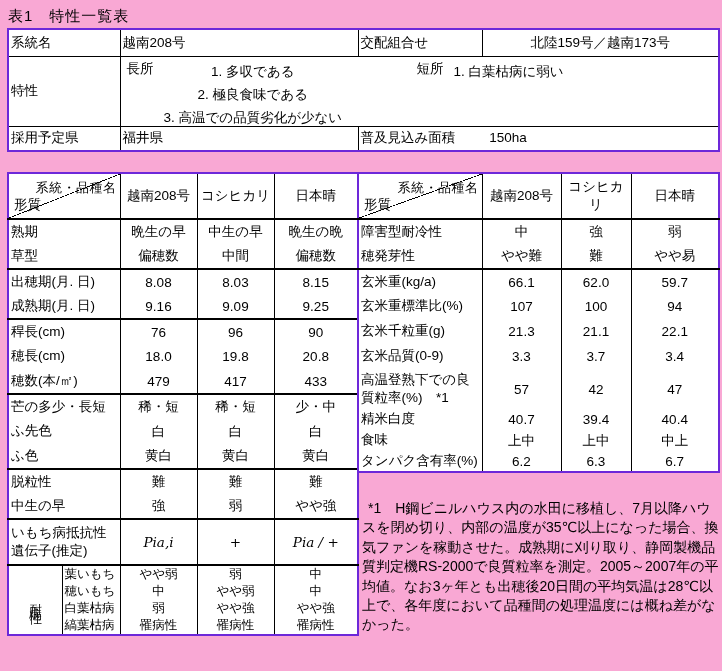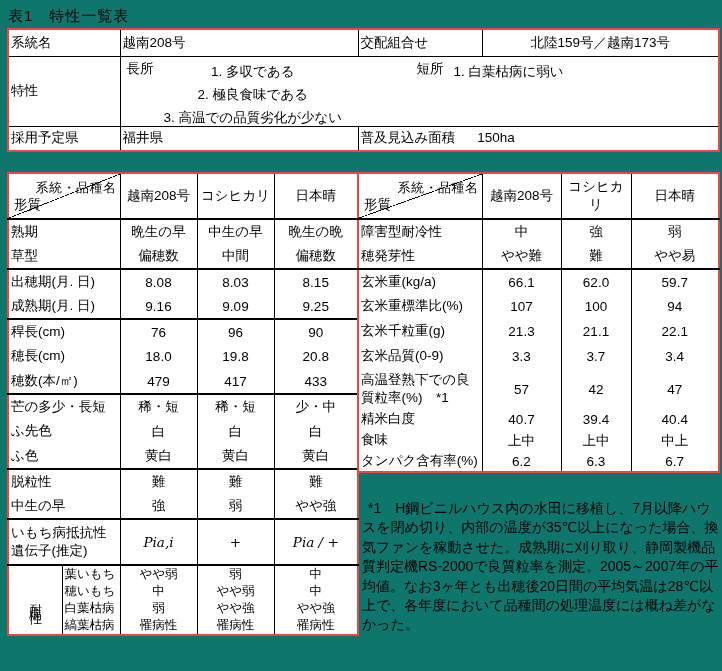--- a/index.html
+++ b/index.html
@@ -2,24 +2,24 @@
 <html><head>
 <meta charset="utf-8">
 <style>
   * { margin:0; padding:0; box-sizing:border-box; }
   html,body { background:#fff; }
   body {
     width:722px; height:671px;
     font-family:"Liberation Sans","DejaVu Sans",sans-serif;
     color:#000;
   }
-  .page { position:relative; width:722px; height:671px; background:#0f766e; overflow:hidden; }
+  .page { position:relative; width:722px; height:671px; background:#f9a8d4; overflow:hidden; }
   .title { position:absolute; left:8px; top:7px; font-size:15px; letter-spacing:1px; }
 
-  table.t { position:absolute; border:2px solid #ef4444; border-collapse:collapse; table-layout:fixed; background:#fff; }
+  table.t { position:absolute; border:2px solid #6d28d9; border-collapse:collapse; table-layout:fixed; background:#fff; }
   table.t td { border:1px solid #000; font-size:13.5px; padding:0 2px; vertical-align:middle; overflow:hidden; }
   tr.gt > td { border-top-width:2px; }
   tr.nl > td { border-top-style:hidden; }
 
   .h27{height:27px} .h70{height:70px} .h25{height:25px} .h22{height:22px}
   .h46{height:46px} .h50{height:46px} .h40{height:40px} .h21{height:21px}
   tr.hd > td { font-size:12.5px; height:17px;margin-left:40px; }
 
   .lbl { text-align:left; padding-left:4px; white-space:pre-line; line-height:1.35; }
   .val { text-align:center; padding:0 1px; }
@@ -38,21 +38,21 @@
   .vert { writing-mode:vertical-rl; text-align:center; letter-spacing:4px; font-size:13px; padding:2px 0; }
   .sublbl { text-align:left; padding-left:2px; }
 
   .traitscell { position:relative; padding:0; }
   .tcol { position:absolute; top:3px; display:flex; gap:10px; align-items:flex-start; }
   .tcol.strong { left:6px;text-align:center; }
   .tcol.weak { left:296px; }
   .tlines { line-height:23px; }
 
   .arealine { text-align:left; padding-left:4px; }
-  .areaval { margin-left:22px; }
+  .areaval { margin-left:34px; }
 
   .footnote {
     position:absolute; left:362px; top:499px; width:357px;
     font-size:14px; line-height:19.4px; text-indent:6px; text-align:left;
   }
 </style>
 </head>
 <body>
 
 <div class="page">

